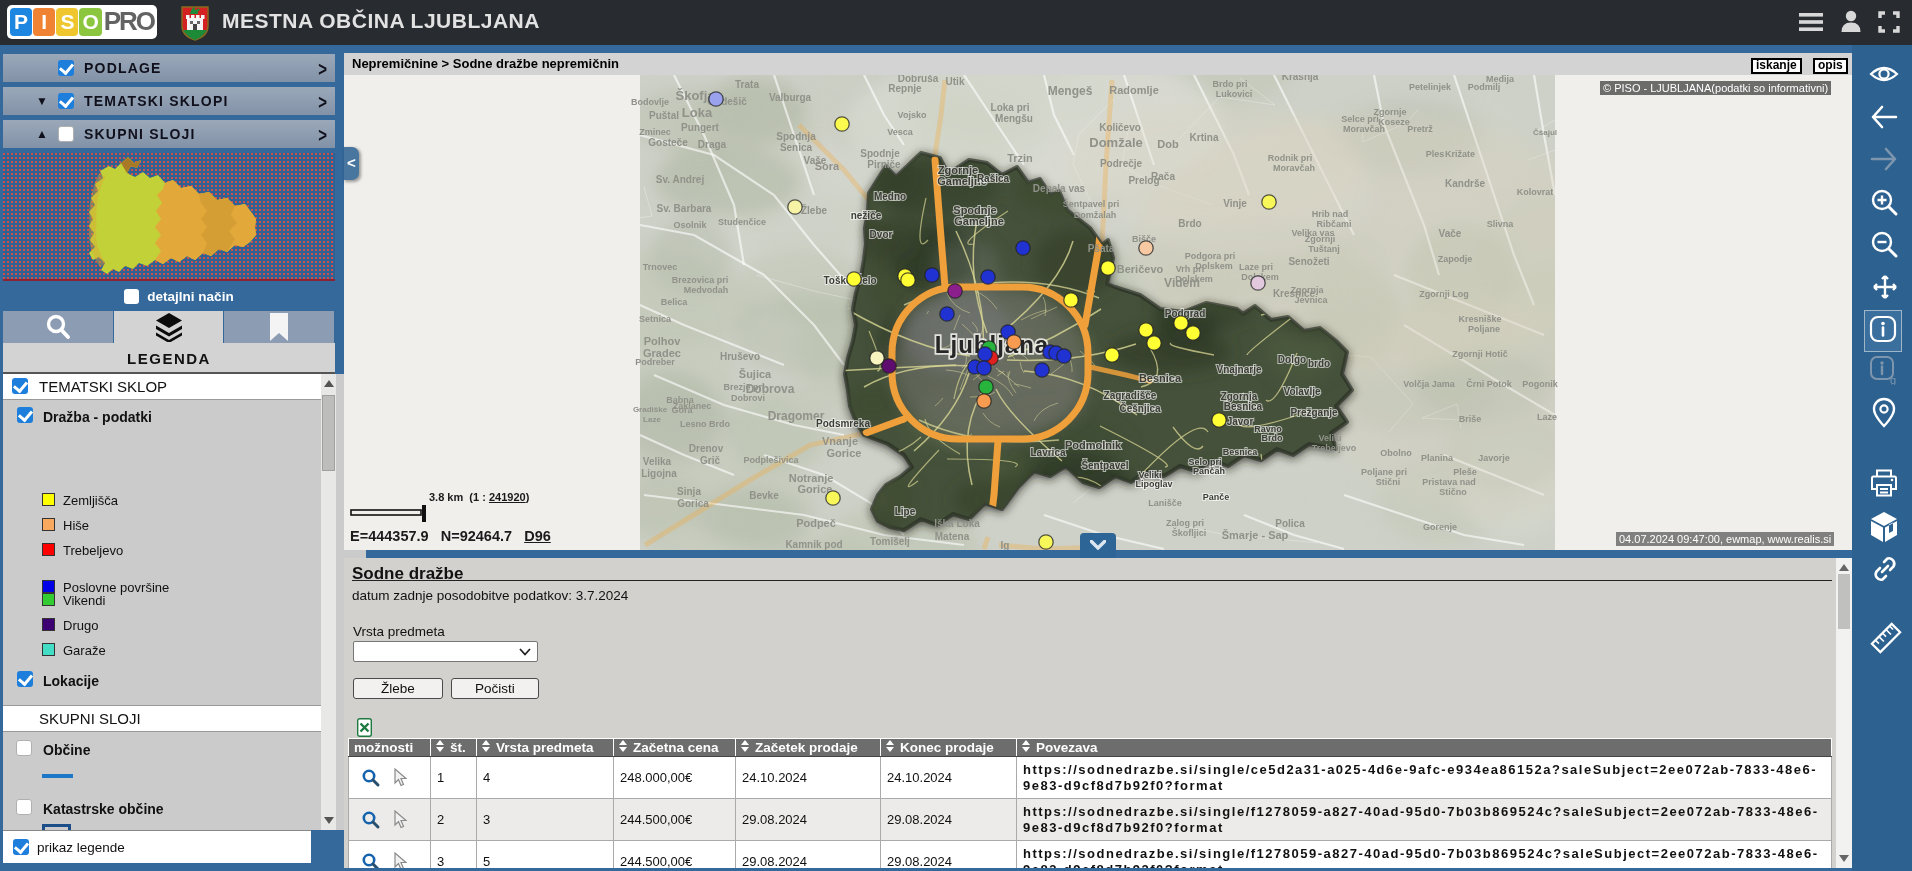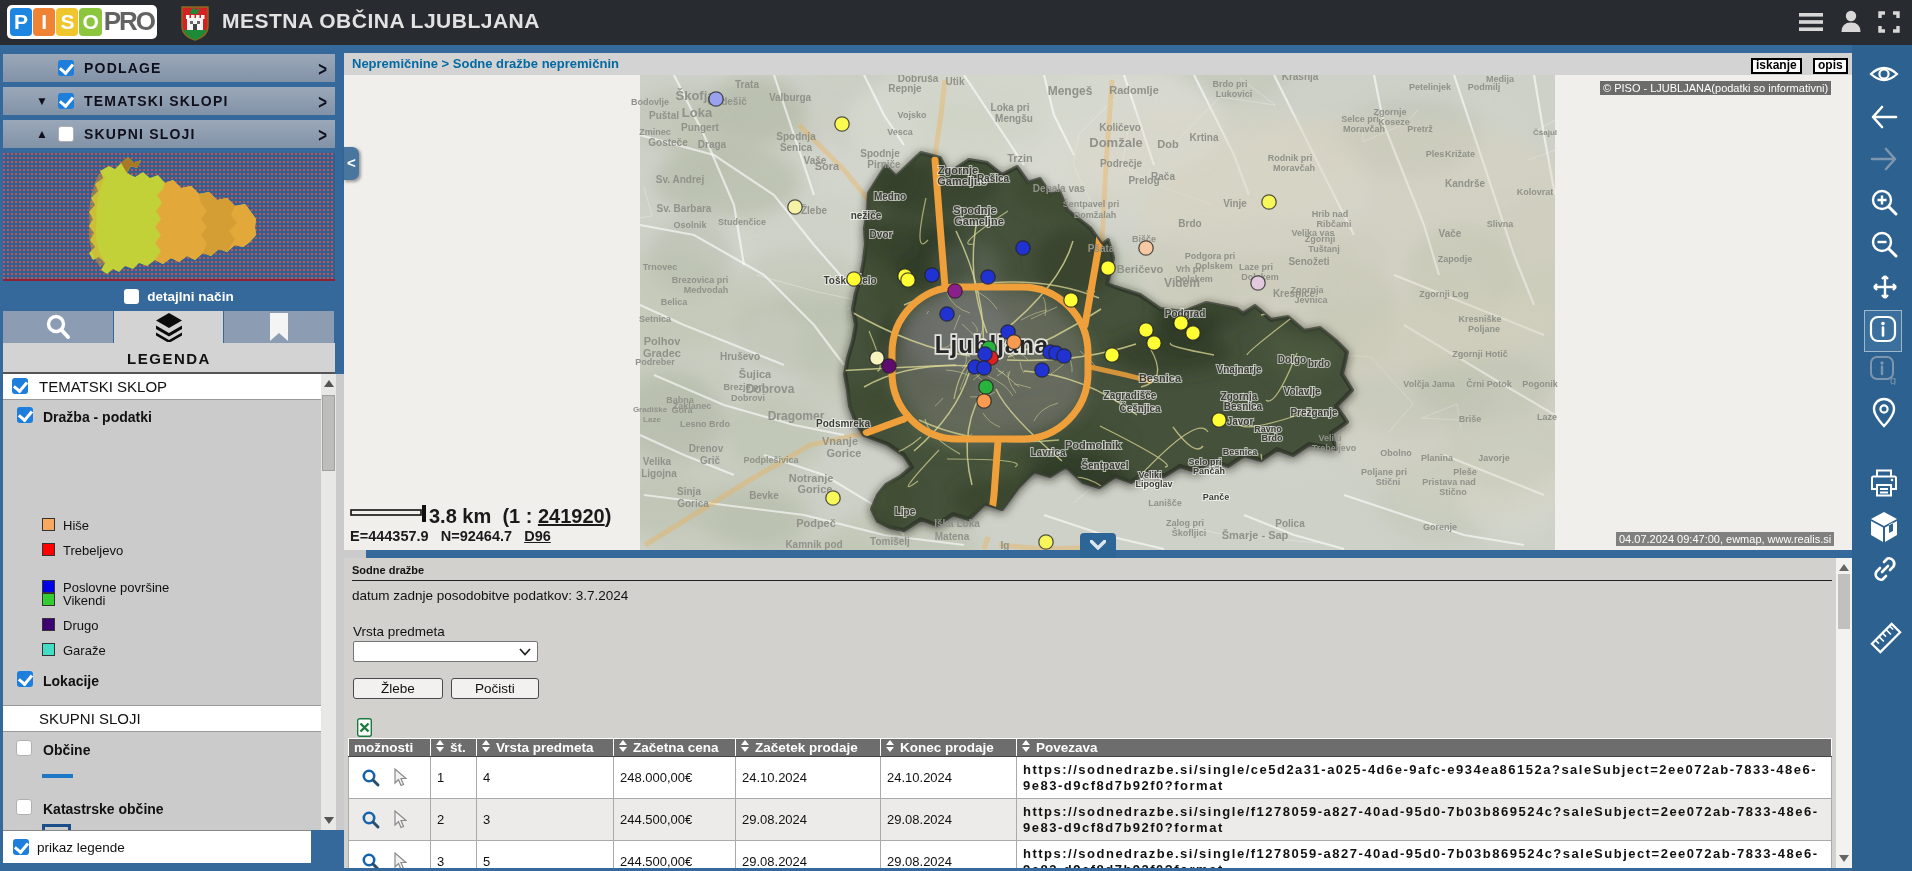--- a/index.html
+++ b/index.html
@@ -42,21 +42,21 @@
   #legendhead { position:absolute; left:3px; top:298px; width:332px; height:31px; background:#d3d3d3; text-align:center; font-size:15px; font-weight:bold; color:#111; letter-spacing:1.5px; line-height:32px; border-bottom:2px solid #555; }
   #legendbody { position:absolute; left:3px; top:329px; width:363px; height:456px; background:#cbcbcb; overflow:hidden;text-align:right; }
   .lrow { position:absolute; left:0; width:318px; height:22px; }
   .lsq { position:absolute; left:39px; top:0; width:13px; height:13px; border:1px solid #333; }
   .llb { position:absolute; left:60px; top:0; font-size:13px; color:#111; }
   #legendbot { position:absolute; left:3px; top:785px; width:308px; height:33px; background:#fff; border-top:1px solid #888; font-size:13.5px; color:#111; }
   
   #sscroll { position:absolute; left:321px; top:329px; width:15px; height:456px; background:#e8e8e6; }
   
   #mapbar { position:absolute; left:344px; top:53px; width:1508px; height:22px; background:#d3d3d3; }
-  #mapbar .bc { position:absolute; left:8px; top:3px; font-size:13px; font-weight:bold; color:#0369a1; }
+  #mapbar .bc { position:absolute; left:8px; top:3px; font-size:13px; font-weight:bold; color:#000000; }
   .topbtn { position:absolute; top:-16px; height:16px; background:#fff; border:2px solid #000; color:#000; font-size:12px; font-weight:bold; line-height:11px; padding:0 3px; }
   #mapwrap { position:absolute; left:344px; top:75px; width:1508px; height:475px; background:#f0efec; overflow:hidden; }
   #collapser { position:absolute; left:344px; top:147px; width:15px; height:33px; background:#49769f; border-radius:0 7px 7px 0; color:#fff; font-weight:bold; font-size:15px; text-align:center; line-height:31px; box-shadow:1.5px 1.5px 3px rgba(0,0,0,.35); }
   #pisolbl { position:absolute; left:1600px; top:81px; height:14px; background:rgba(85,85,85,.85); color:#fff; font-size:11px; line-height:14px; padding:0 3px; }
   #stamp { position:absolute; left:1616px; top:532px; height:14px; background:rgba(100,100,100,.8); color:#fff; font-size:11px; line-height:14px; padding:0 3px; }
   #scalebox { position:absolute; left:344px; top:478px; width:296px; height:72px; background:#f0efec; color:#1a1a1a; }
   #dtab { position:absolute; left:1080px; top:533px; width:36px; height:25px; background:#2d6597; border-radius:4px 4px 0 0; color:#e8eef4; text-align:center; font-weight:bold; }
   
   #panel { position:absolute; left:344px; top:558px; width:1508px; height:310px; background:#d3d1cd; overflow:hidden; }
   .pbtn { position:absolute; top:120px; height:21px; background:#f2f1ef; border:1.6px solid #4a4a4a; border-radius:3px; text-align:center; font-size:13.5px; color:#111; line-height:19px; }
@@ -188,20 +188,24 @@
   </div>
   <div id="legendhead">LEGENDA</div>
   <div id="legendbody">
     <div class="lrow" style="top:0; height:26px; background:#fff; border-bottom:1px solid #999;">
       <span class="cbx" style="position:absolute; left:9px; top:4px;"></span>
       <span style="position:absolute; left:36px; top:4px; font-size:15px; color:#111;">TEMATSKI SKLOP</span>
     </div>
     <div class="lrow" style="top:33px;text-decoration:underline;">
         <span class="cbx" style="position:absolute; left:14px;"></span>
         <span style="position:absolute; left:40px; top:2px; font-size:14px; font-weight:bold; color:#111;">Dražba - podatki</span>
+      </div>
+    <div class="lrow" style="top:119px;">
+        <span class="lsq" style="background:#ffff00;"></span>
+        <span class="llb">Zemljišča</span>
       </div>
     <div class="lrow" style="top:144px;">
         <span class="lsq" style="background:#f9a95e;"></span>
         <span class="llb">Hiše</span>
       </div>
     <div class="lrow" style="top:169px;">
         <span class="lsq" style="background:#ff0000;"></span>
         <span class="llb">Trebeljevo</span>
       </div>
     <div class="lrow" style="top:194px;margin-top:12px;">
@@ -760,29 +764,29 @@
 </svg>
 </div>
 <div id="collapser">&lt;</div>
 <div id="pisolbl">© PISO - LJUBLJANA(podatki so informativni)</div>
 <div id="stamp">04.07.2024 09:47:00, ewmap, www.realis.si</div>
 <div id="scalebox">
   <svg width="80" height="18" viewBox="0 0 80 18" style="position:absolute; left:6px; top:27px;">
     <rect x="1" y="5" width="70" height="5" fill="none" stroke="#111" stroke-width="1.6"></rect>
     <rect x="72" y="0" width="4" height="17" fill="#111"></rect>
   </svg>
-  <div style="position:absolute; left:85px; top:27px; font-size:20px; font-weight:bold;">3.8 km&nbsp;&nbsp;(1 : <span style="text-decoration:underline;">241920</span>)</div>
+  <div style="position:absolute; left:85px; top:13px; font-size:11px; font-weight:bold;">3.8 km&nbsp;&nbsp;(1 : <span style="text-decoration:underline;">241920</span>)</div>
   <div style="position:absolute; left:6px; top:50px; font-size:14.5px; font-weight:bold;">E=444357.9&nbsp;&nbsp;&nbsp;N=92464.7&nbsp;&nbsp;&nbsp;<span style="text-decoration:underline;">D96</span></div>
 </div>
 <div id="dtab"><svg width="16" height="10" viewBox="0 0 16 10" style="margin-top:7px;">
       <path d="M1 1 L8 8 L15 1" fill="none" stroke="#dde6ee" stroke-width="3.4" stroke-linecap="round"></path>
     </svg></div>
 
 <div id="panel">
-  <div style="position:absolute; left:8px; top:6px; font-size:11px; font-weight:bold; color:#111;">Sodne dražbe</div>
+  <div style="position:absolute; left:8px; top:6px; font-size:17px; font-weight:bold; color:#111;">Sodne dražbe</div>
   <div style="position:absolute; left:8px; top:22px; width:1480px; border-top:1.5px solid #222;"></div>
   <div style="position:absolute; left:8px; top:30px; font-size:13.5px; color:#111;">datum zadnje posodobitve podatkov: 3.7.2024</div>
   <div style="position:absolute; left:9px; top:66px; font-size:13.5px; color:#111;">Vrsta predmeta</div>
   <div style="position:absolute; left:9px; top:83px; width:185px; height:21px; background:#fff; border:1px solid #767676; border-radius:2px;">
     <svg width="12" height="8" viewBox="0 0 12 8" style="position:absolute; right:6px; top:6px;">
         <path d="M1 1 L6 6.5 L11 1" fill="none" stroke="#222" stroke-width="1.8"></path>
       </svg>
   </div>
   <div class="pbtn" style="left:9px; width:90px;">Žlebe</div>
   <div class="pbtn" style="left:107px; width:88px;">Počisti</div>

